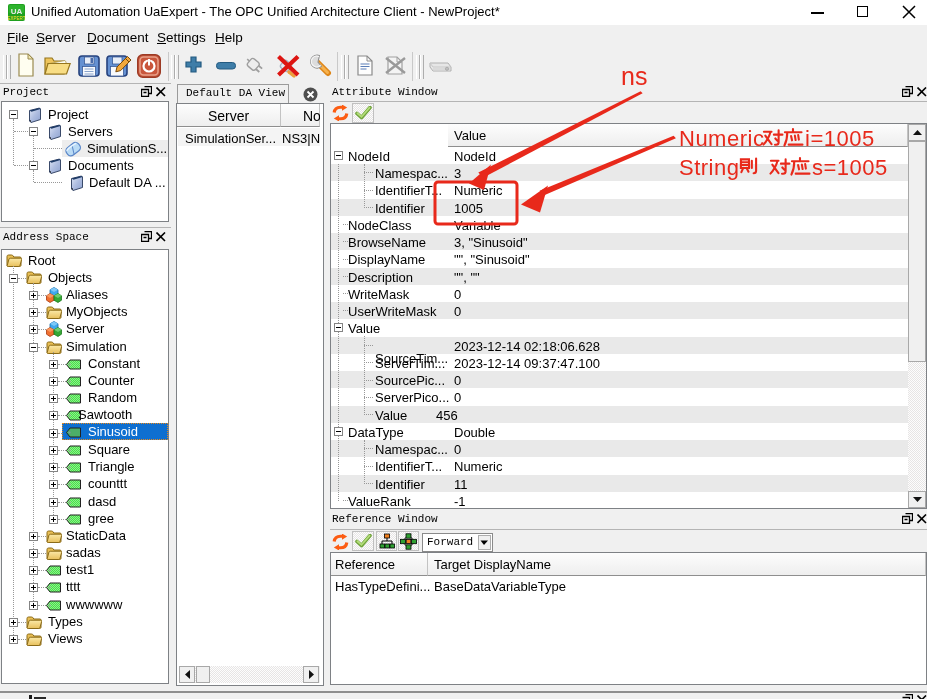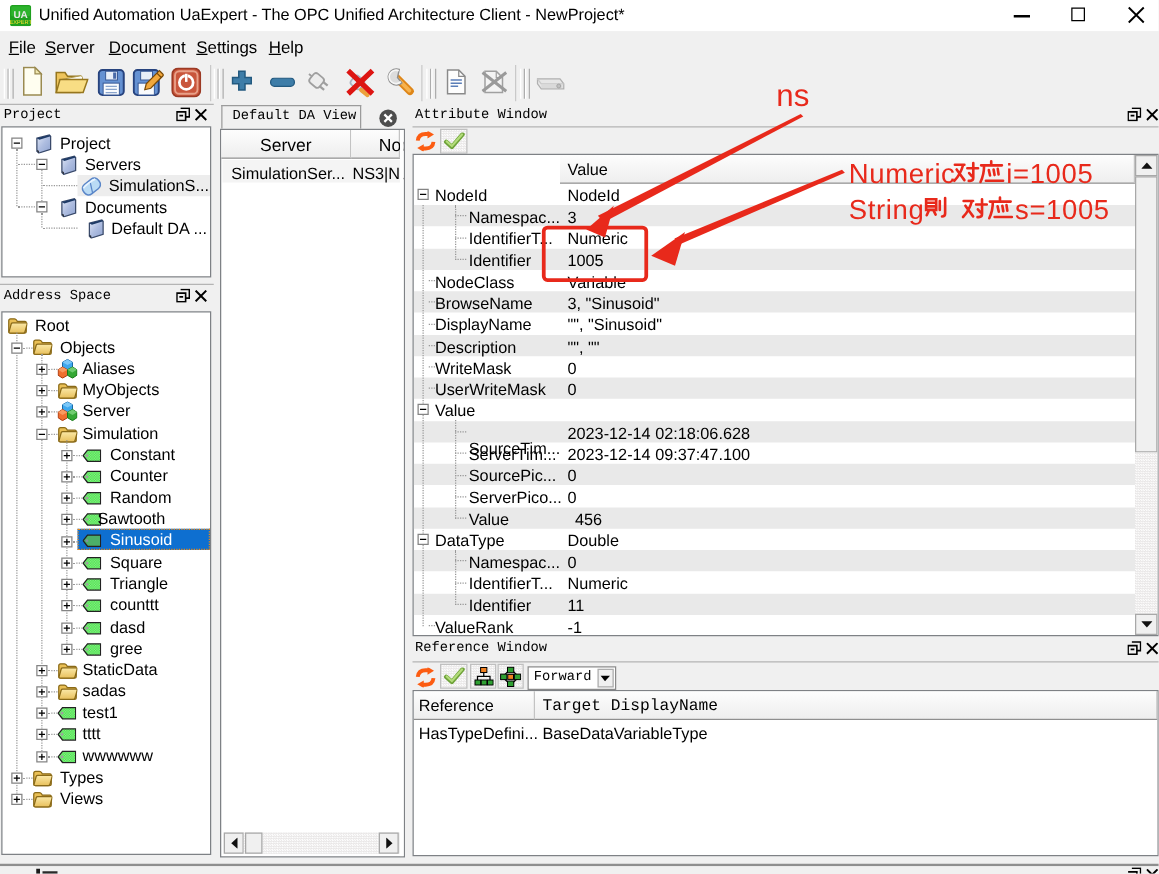--- a/index.html
+++ b/index.html
@@ -605,21 +605,21 @@
  <div class="abs t13" style="left:17px;top:197px;">Value</div>
  <div class="abs t13" style="left:44px;top:227px;">SourceTim...</div>
     <div class="abs t13" style="left:123px;top:215px;">2023-12-14 02:18:06.628</div>
  <div class="abs t13" style="left:44px;top:232px;">ServerTim...</div>
     <div class="abs t13" style="left:123px;top:232px;">2023-12-14 09:37:47.100</div>
  <div class="abs t13" style="left:44px;top:249px;">SourcePic...</div>
     <div class="abs t13" style="left:123px;top:249px;">0</div>
  <div class="abs t13" style="left:44px;top:266px;">ServerPico...</div>
     <div class="abs t13" style="left:123px;top:266px;">0</div>
  <div class="abs t13" style="left:44px;top:284px;">Value</div>
-    <div class="abs t13" style="left:129px;top:284px;">456</div>
+    <div class="abs t13" style="left:105px;top:284px;">456</div>
  <div class="abs t13" style="left:17px;top:301px;">DataType</div>
     <div class="abs t13" style="left:123px;top:301px;">Double</div>
  <div class="abs t13" style="left:44px;top:318px;">Namespac...</div>
     <div class="abs t13" style="left:123px;top:318px;">0</div>
  <div class="abs t13" style="left:44px;top:335px;">IdentifierT...</div>
     <div class="abs t13" style="left:123px;top:335px;">Numeric</div>
  <div class="abs t13" style="left:44px;top:353px;">Identifier</div>
     <div class="abs t13" style="left:123px;top:353px;">11</div>
  <div class="abs t13" style="left:17px;top:370px;">ValueRank</div>
     <div class="abs t13" style="left:123px;top:370px;">-1</div>
@@ -677,21 +677,21 @@
 <div class="abs" style="left:478px;top:535px;width:13px;height:15px;background:#f0f0f0;border:1px solid #adadad;box-sizing:border-box;"></div>
 <svg class="abs" style="left:480px;top:540px" width="9" height="6">
     <path d="M0.5,0.5 h7.5 L4,5 Z" fill="#000"></path>
   </svg>
 
 <div class="panel" id="refpanel" style="left:330px;top:552px;width:597px;height:133px;">
  <div class="hdr" style="left:0;top:0;width:97px;height:23px;">
       <span style="position:absolute;left:4px;top:4px;">Reference</span>
     </div>
  <div class="hdr" style="left:97px;top:0;width:498px;height:23px;">
-      <span style="position:absolute;left:6px;top:4px;font-family:Liberation Mono, monospace;">Target DisplayName</span>
+      <span style="position:absolute;left:6px;top:4px;">Target DisplayName</span>
     </div>
  <div class="abs t13" style="left:4px;top:26px;">HasTypeDefini...</div>
  <div class="abs t13" style="left:103px;top:26px;">BaseDataVariableType</div>
 </div>
 
 <div class="abs" style="left:0;top:691px;width:927px;height:2px;background:#8e8e8e;"></div>
 <div class="abs" style="left:0;top:693px;width:927px;height:6px;background:#f0f0f0;"></div>
 <div class="abs" style="left:29px;top:695px;width:3px;height:4px;background:#1a1a1a;"></div>
 <div class="abs" style="left:34px;top:697px;width:12px;height:2px;background:#2a2a2a;"></div>
 <svg class="abs" style="left:902px;top:694px" width="11" height="5">

